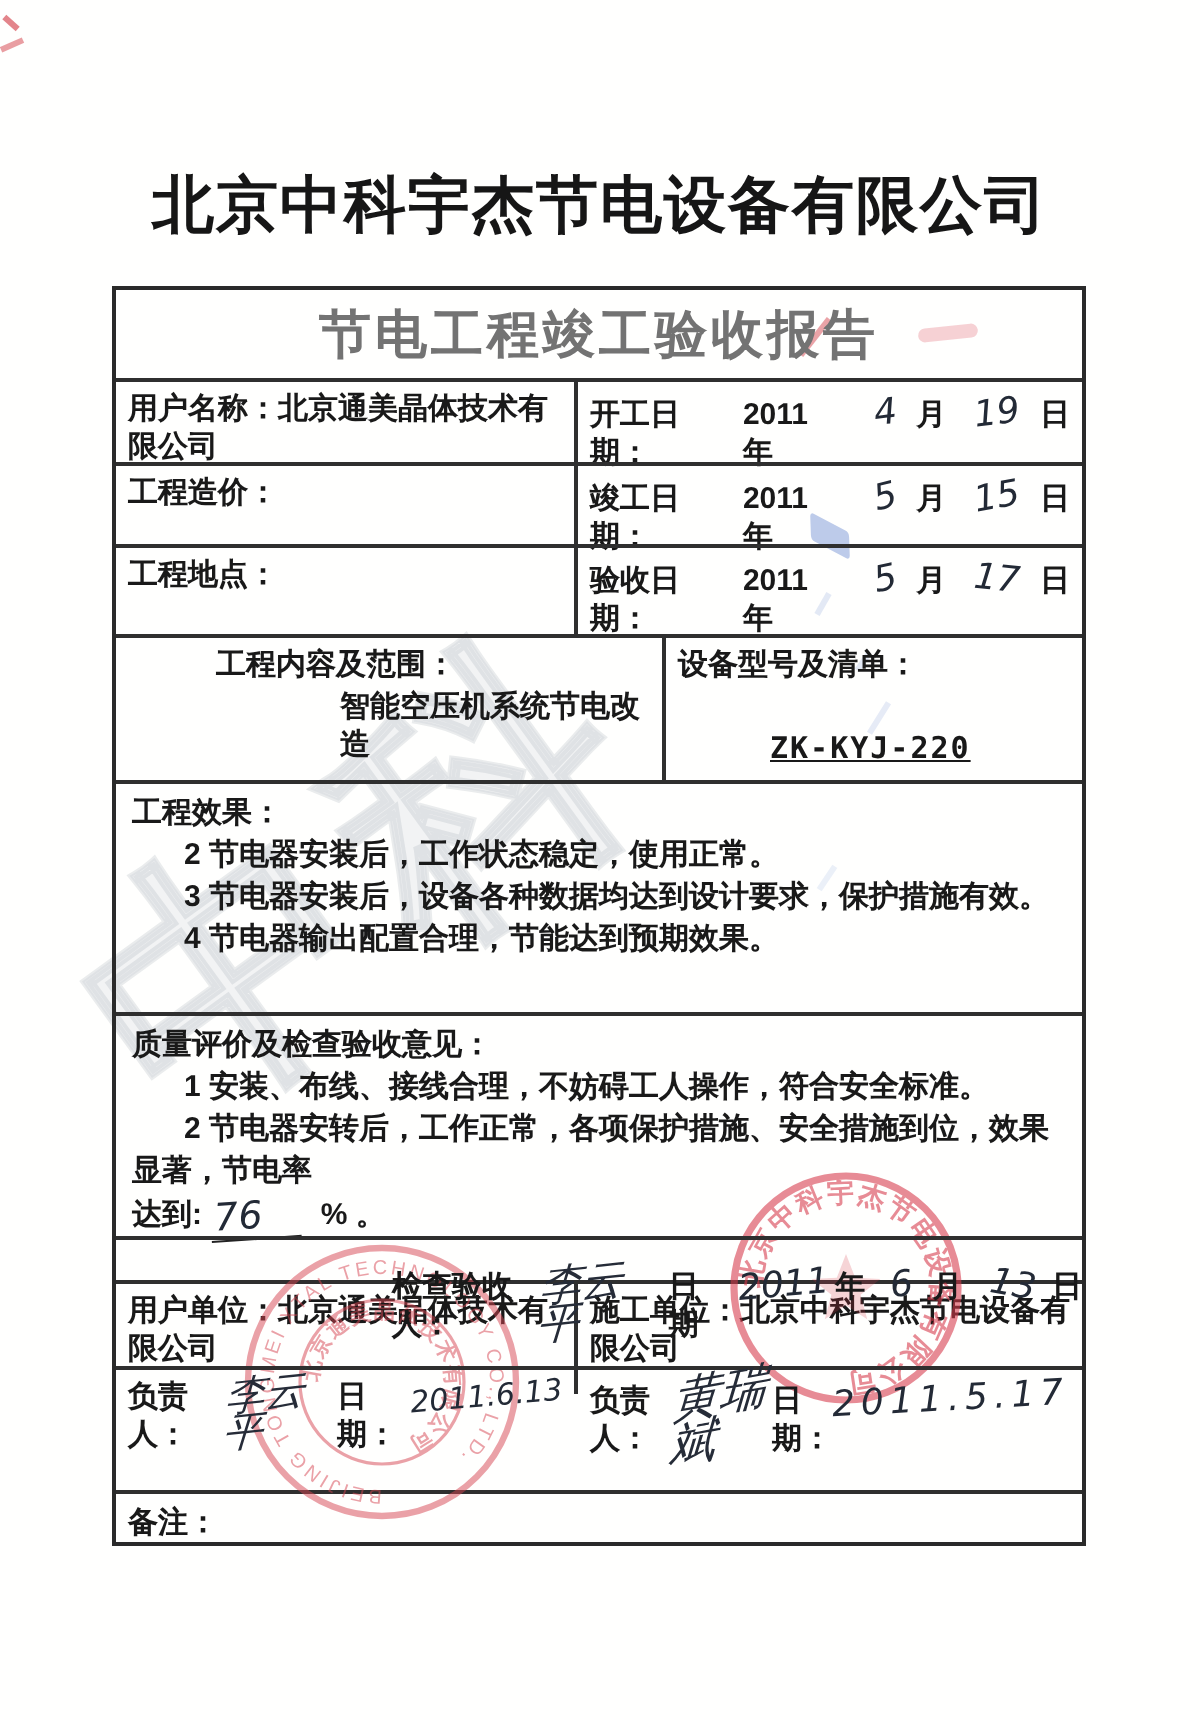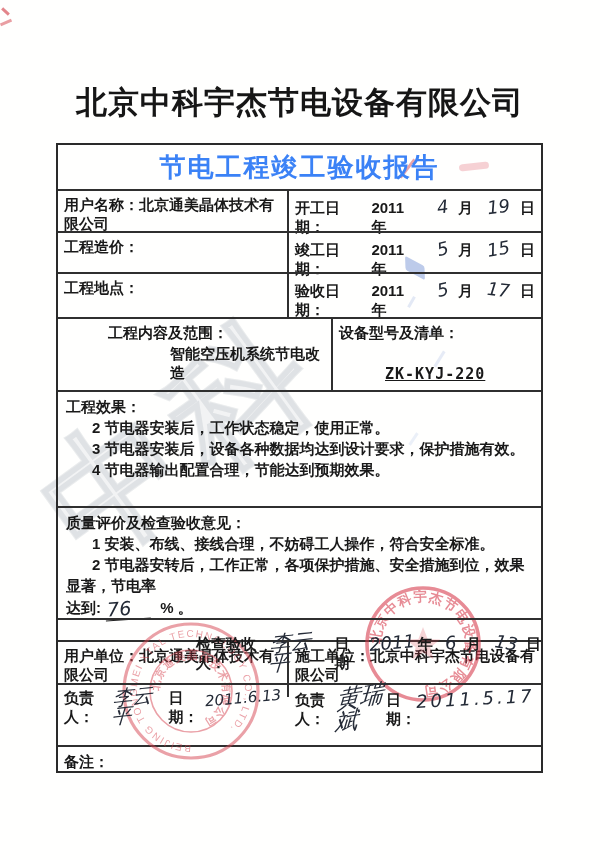--- a/index.html
+++ b/index.html
@@ -12,21 +12,21 @@
         border:2px solid #2a2a2a;box-sizing:border-box;display:flex;flex-direction:column;
         background:transparent;}
   .trow{box-sizing:border-box;position:relative;overflow:visible;flex:none;}
   .trow + .trow{border-top:2px solid #2f2f2f;}
   .cols{display:flex;}
   .cell{box-sizing:border-box;padding:5px 6px;overflow:visible;}
   .cell.left{width:231px;border-right:2px solid #2f2f2f;flex:none;}
   .cell.right{flex:1;}
   .lbl,.val{font-weight:700;font-size:15px;line-height:1.25;}
   .title-row{display:flex;align-items:center;justify-content:center;}
-  .table-title{font-size:26px;font-weight:700;letter-spacing:2px;color:#3b82f6;}
+  .table-title{font-size:26px;font-weight:700;letter-spacing:2px;color:#737373;}
   .datecell{display:flex;align-items:baseline;}
   .datecell .year{margin-left:8px;}
   .datecell .unit{margin-left:10px;}
   .hw{font-family:"DejaVu Sans",sans-serif;font-style:italic;font-weight:400;
       color:#232a36;font-size:18px;display:inline-block;transform:rotate(-7deg);}
   .hw.m{margin-left:18px;}
   .hw.d{margin-left:14px;}
   .para{font-weight:700;font-size:15px;line-height:21px;margin:0;}
   .indent{text-indent:26px;}
   .sig{font-family:"DejaVu Sans",sans-serif;font-style:italic;font-weight:400;

